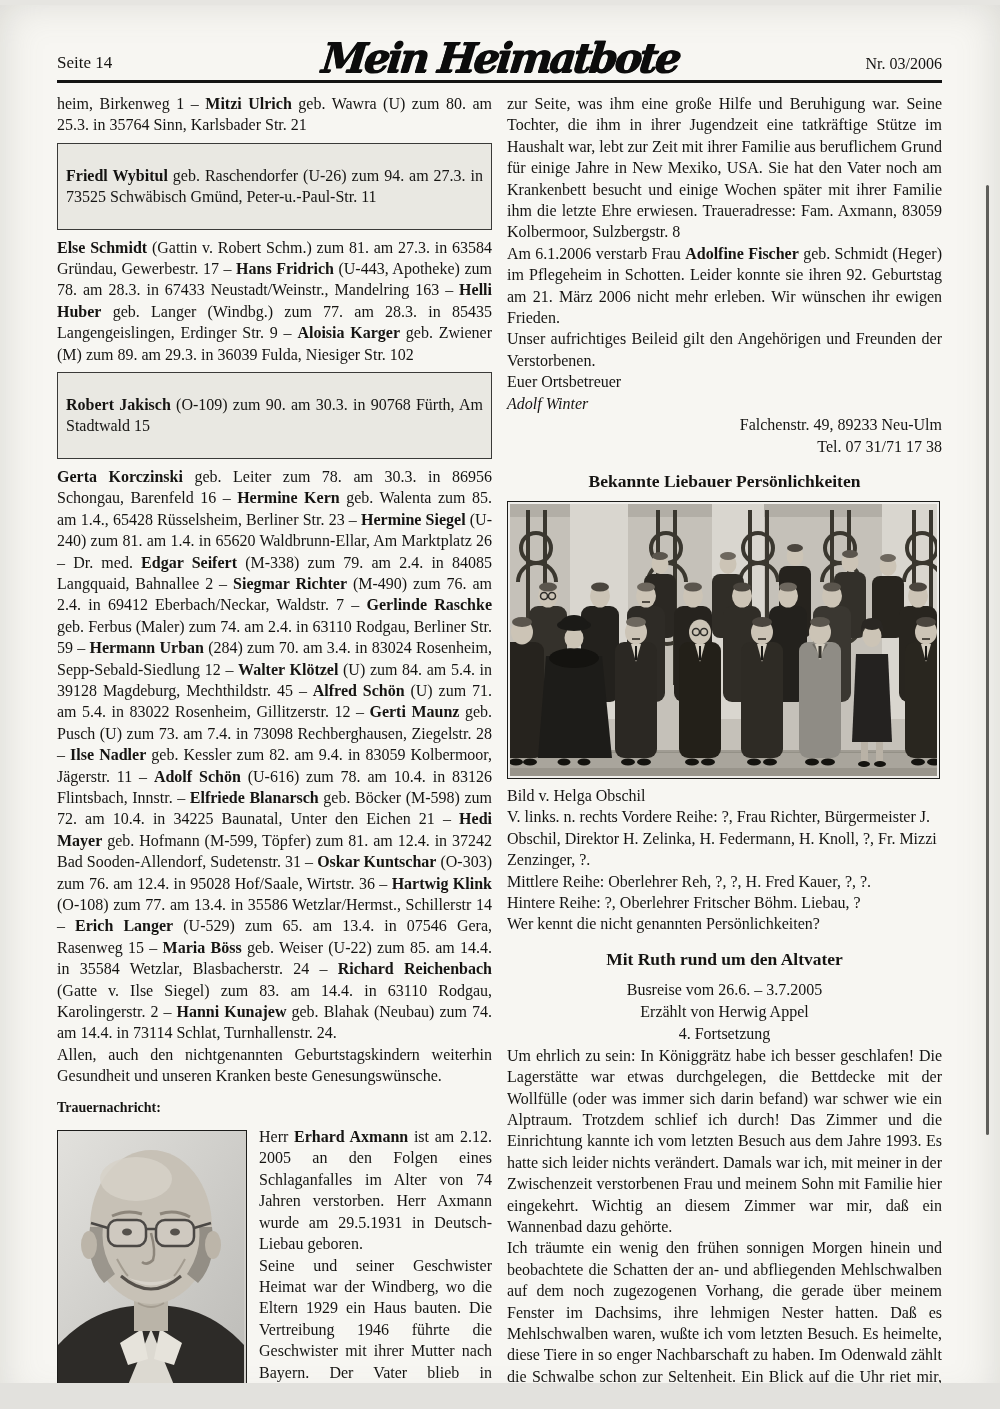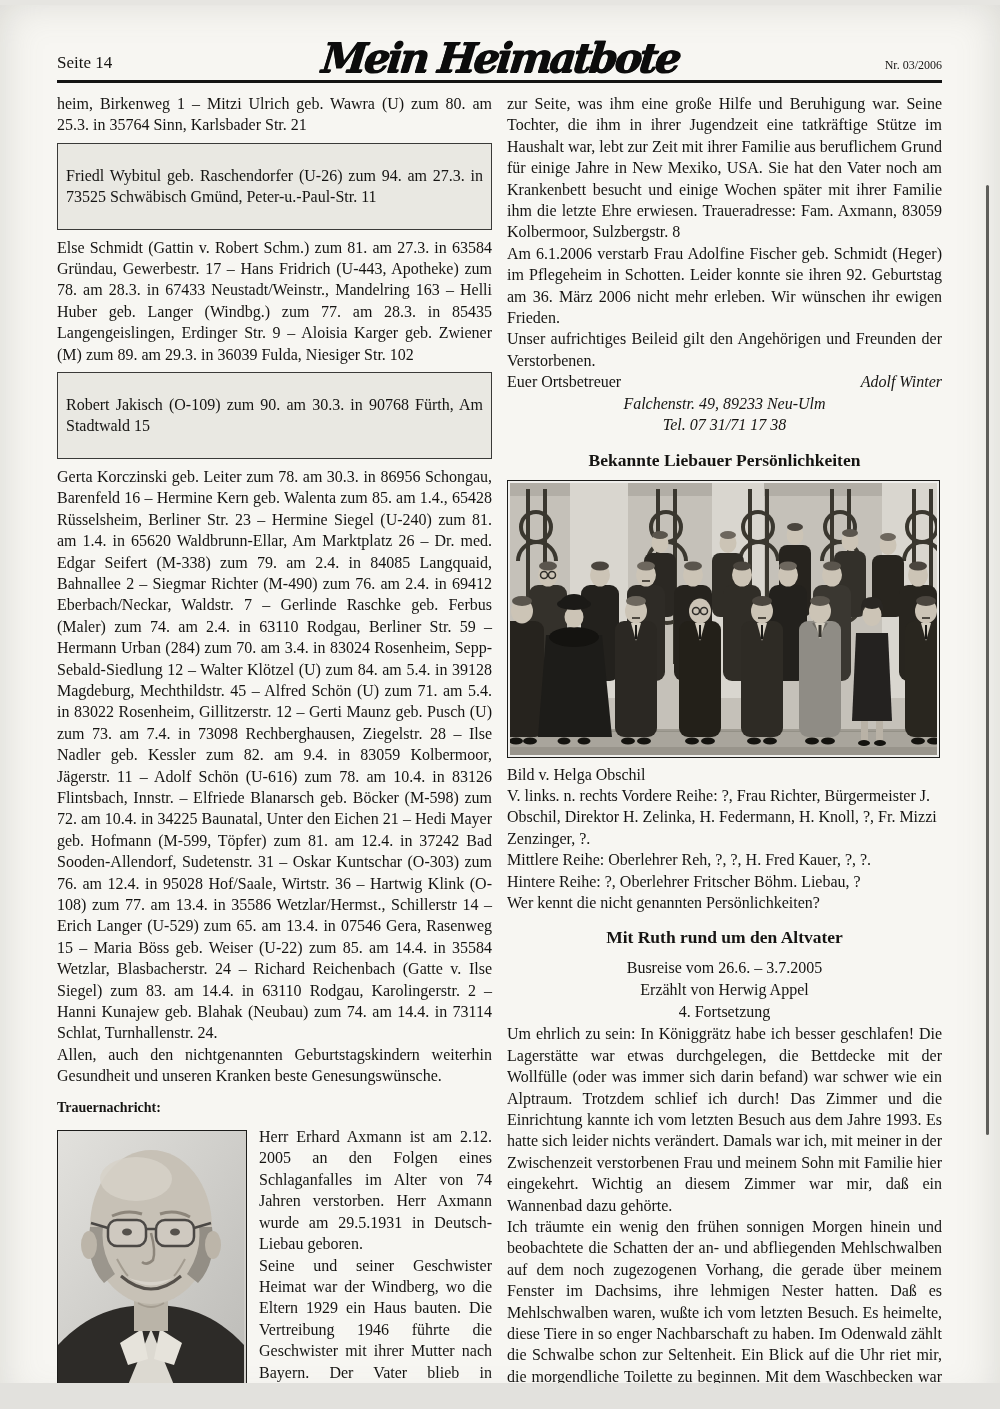--- a/index.html
+++ b/index.html
@@ -6,39 +6,39 @@
   .page{position:relative;width:1000px;height:1409px;background:#f7f6f2;overflow:hidden;
         font-family:"Liberation Serif","DejaVu Serif",serif;color:#151412;
         box-shadow:inset 0 0 40px rgba(120,118,110,.25);}
   
   .scan-line-right{position:absolute;right:11px;top:185px;width:3px;height:950px;background:#2e2d2b;opacity:.75;border-radius:2px;}
   .scan-band-bottom{position:absolute;left:0;right:0;bottom:0;height:26px;background:#e2e1dd;}
   .scan-band-top{position:absolute;left:0;right:0;top:0;height:5px;background:#e6e5e1;}
 
   .header{position:absolute;top:36px;left:57px;right:58px;height:42px;}
   .page-label{position:absolute;left:0;bottom:5px;font-size:17px;}
-  .issue-label{position:absolute;right:0;bottom:5px;font-size:12px;}
+  .issue-label{position:absolute;right:0;bottom:5px;font-size:16px;}
   .masthead{position:absolute;left:50%;transform:translateX(-50%) skewX(-6deg);bottom:-4px;
             font-family:"DejaVu Serif",serif;font-weight:bold;font-style:italic;
             font-size:41px;letter-spacing:-3px;color:#0c0c0c;
             text-shadow:1px 0 #0c0c0c,0 1px #0c0c0c;white-space:nowrap;}
   .rule{position:absolute;top:80px;left:57px;right:58px;height:3px;background:#141414;}
 
   .columns{position:absolute;top:93px;left:57px;right:58px;display:flex;gap:15px;}
   .col{width:435px;font-size:16px;line-height:21.4px;}
   p{margin:0;text-align:justify;}
-  b{font-weight:normal;}
+  b{font-weight:bold;}
   .graybox{margin:7px 0;border:1.5px solid #3a3a38;background:#e9e8e2;padding:21px 8px;}
   h3{font-size:14px;margin:10px 0 8px;font-weight:bold;}
   h2{font-size:17.5px;margin:13px 0 9px;font-weight:bold;text-align:center;line-height:22px;}
   .subline{text-align:center;line-height:22px;}
   .caption-line{text-align:left;line-height:21.4px;}
-  .sig-row{display:flex;justify-content:space-between;align-items:baseline;}
+  .sig-row{display:flex;justify-content:space-between;align-items:baseline;flex-direction:column;}
   .italic{font-style:italic;}
-  .sig{text-align:center;font-style:italic;line-height:21.4px;}
+  .sig{text-align:right;line-height:21.4px;}
 
   .portrait{float:left;width:188px;height:256px;margin:4px 12px 2px 0;
             border:1px solid #1c1c1a;background:#cfcdc8;}
   .portrait svg{display:block;}
   .groupphoto{box-sizing:border-box;width:433px;border:1px solid #1c1c1a;padding:2px;
               background:#f0efec;margin:0 0 6px 0;}
   .groupphoto svg{display:block;}
   .obituary::after{content:"";display:block;clear:both;}
 </style>
 </head>
@@ -122,21 +122,21 @@
           </svg>
         </div>
         <p><span>Herr </span><b>Erhard Axmann</b><span> ist am 2.12. 2005 an den Folgen eines Schlaganfalles im Alter von 74 Jahren verstorben. Herr Axmann wurde am 29.5.1931 in Deutsch- Liebau geboren.</span></p>
         <p>Seine und seiner Geschwister Heimat war der Windberg, wo die Eltern 1929 ein Haus bauten. Die Vertreibung 1946 führte die Geschwister mit ihrer Mutter nach Bayern. Der Vater blieb in Stalingrad vermißt. Herr Erhard Axmann hat nach seiner unschönen Kindheit auch im weiteren Leben harte Schläge einstecken müssen. Seine erste Frau (auch eine Liebauerin) starb mit 29 Jahren. In dieser Zeit hat er die Ausbildung zum Rundfunkmechaniker-Meister abgeschlossen. In der zweiten Ehe baute er mit seiner tüchtigen Frau ein Haus und es wurden ihnen ein Sohn und eine Tochter geschenkt. Auch seine zweite Frau verstarb sehr früh, sie wurde nur 44 Jahre alt. So stand Herr Axmann mit zwei halbwüchsigen Kindern alleine da.</p>
       </div>
 
     </div>
 
     <div class="col">
       <p>zur Seite, was ihm eine große Hilfe und Beruhigung war. Seine Tochter, die ihm in ihrer Jugendzeit eine tatkräftige Stütze im Haushalt war, lebt zur Zeit mit ihrer Familie aus beruflichem Grund für einige Jahre in New Mexiko, USA. Sie hat den Vater noch am Krankenbett besucht und einige Wochen später mit ihrer Familie ihm die letzte Ehre erwiesen. Traueradresse: Fam. Axmann, 83059 Kolbermoor, Sulzbergstr. 8</p>
-      <p><span>Am 6.1.2006 verstarb Frau </span><b>Adolfine Fischer</b><span> geb. Schmidt (Heger) im Pflegeheim in Schotten. Leider konnte sie ihren 92. Geburtstag am 36. März 2006 nicht mehr erleben. Wir wünschen ihr ewigen Frieden.</span></p>
+      <p><span>Am 6.1.2006 verstarb Frau </span><b>Adolfine Fischer</b><span> geb. Schmidt (Heger) im Pflegeheim in Schotten. Leider konnte sie ihren 92. Geburtstag am 21. März 2006 nicht mehr erleben. Wir wünschen ihr ewigen Frieden.</span></p>
       <p>Unser aufrichtiges Beileid gilt den Angehörigen und Freunden der Verstorbenen.</p>
       <div class="sig-row">
         <span>Euer Ortsbetreuer</span>
         <span class="italic">Adolf Winter</span>
       </div>
       <div class="sig">Falchenstr. 49, 89233 Neu-Ulm</div>
       <div class="sig">Tel. 07 31/71 17 38</div>
 
       <h2>Bekannte Liebauer Persönlichkeiten</h2>
 

